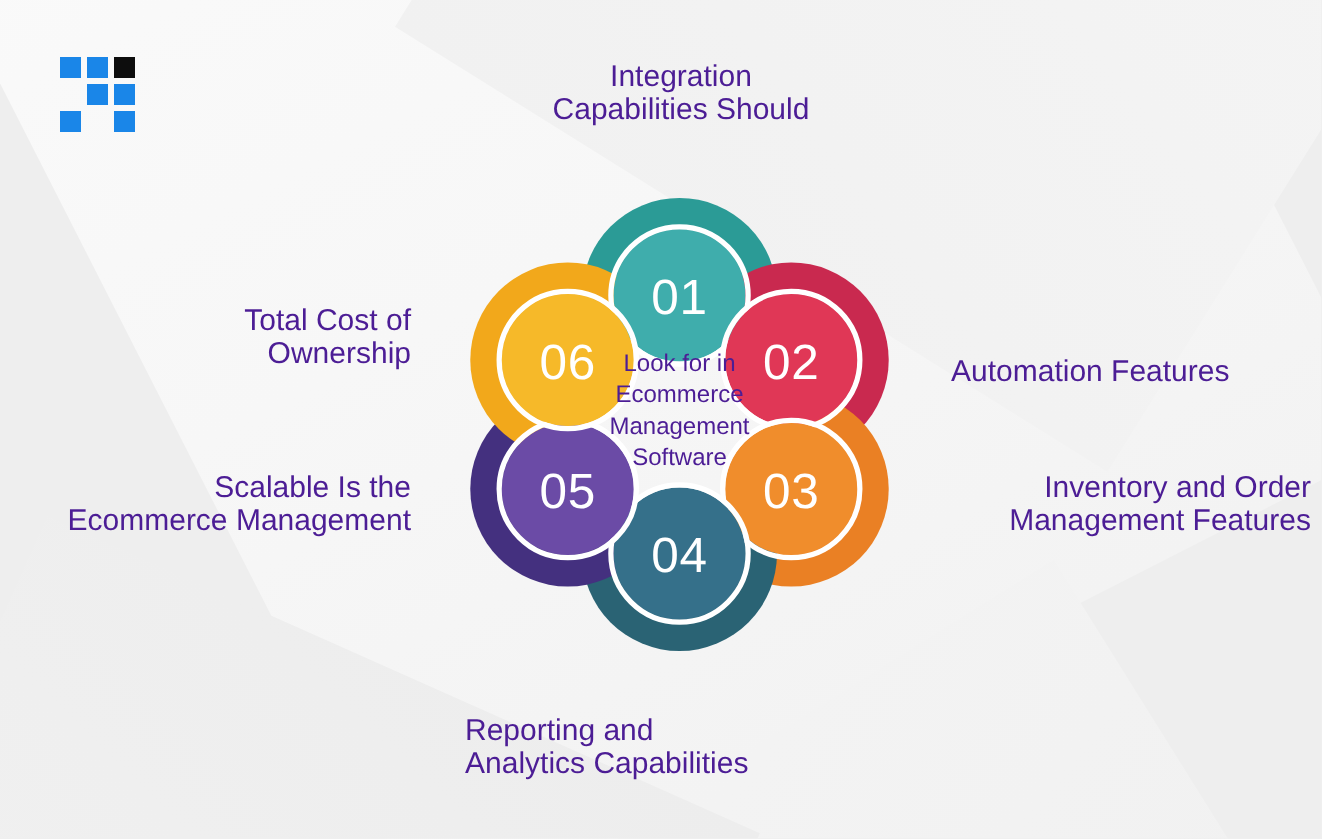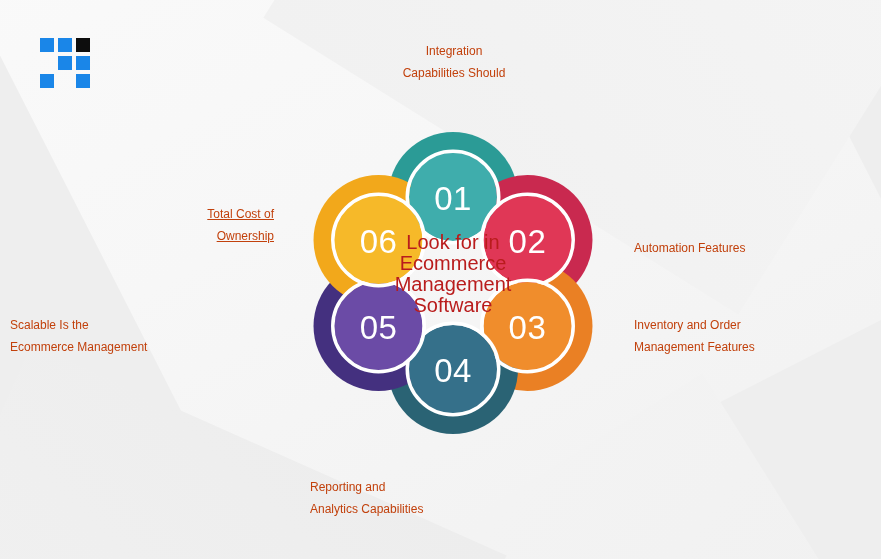--- a/index.html
+++ b/index.html
@@ -112,39 +112,39 @@
     letter-spacing: 0.5px;
   }
 
   
   #center-text {
     position: absolute;
     left: 380px;
     top: 232px;
     width: 146px;
     text-align: center;
+    font-size: 16px;
+    line-height: 21px;
+    color: #4c1d95;
+  }
+
+  
+  .label {
+    position: absolute;
     font-size: 20px;
-    line-height: 21px;
-    color: #b91c1c;
-  }
-
-  
-  .label {
-    position: absolute;
-    font-size: 12px;
     line-height: 22px;
-    color: #c2410c;
+    color: #4c1d95;
     white-space: pre-line;
   }
   #label-01 { left: 310px; top: 40px;  width: 288px; text-align: center; }
   #label-02 { left: 634px; top: 213px; width: 240px; text-align: left; margin-top: 24px; }
-  #label-03 { left: 634px; top: 314px; width: 240px; text-align: left; }
+  #label-03 { left: 634px; top: 314px; width: 240px; text-align: right; }
   #label-04 { left: 310px; top: 476px; width: 288px; }
-  #label-05 { left: 10px;  top: 314px; width: 264px; }
-  #label-06 { left: 40px;  top: 203px; width: 234px; text-align: right; text-decoration: underline; }
+  #label-05 { left: 10px;  top: 314px; width: 264px; text-align: right; }
+  #label-06 { left: 40px;  top: 203px; width: 234px; text-align: right; }
 </style>
 </head>
 <body>
 
 <div id="canvas">
 
   <div class="bg-layer">
     <div class="bg-facet-a"></div>
     <div class="bg-facet-b"></div>
     <div class="bg-facet-c"></div>

